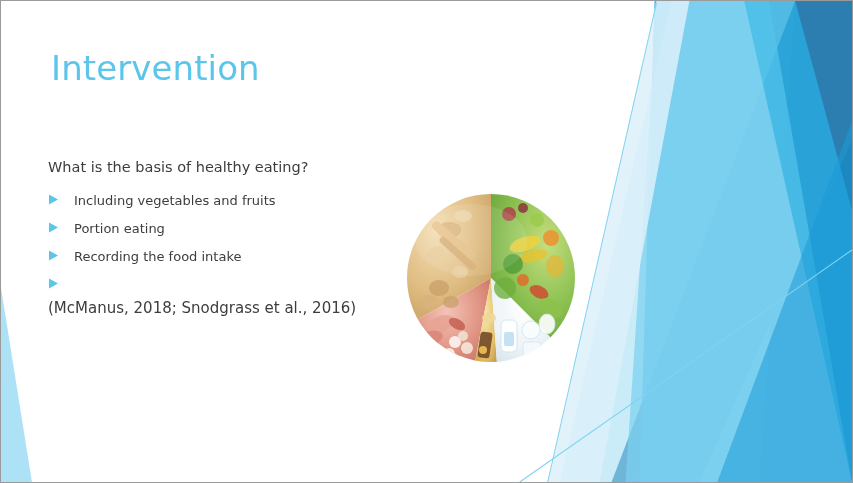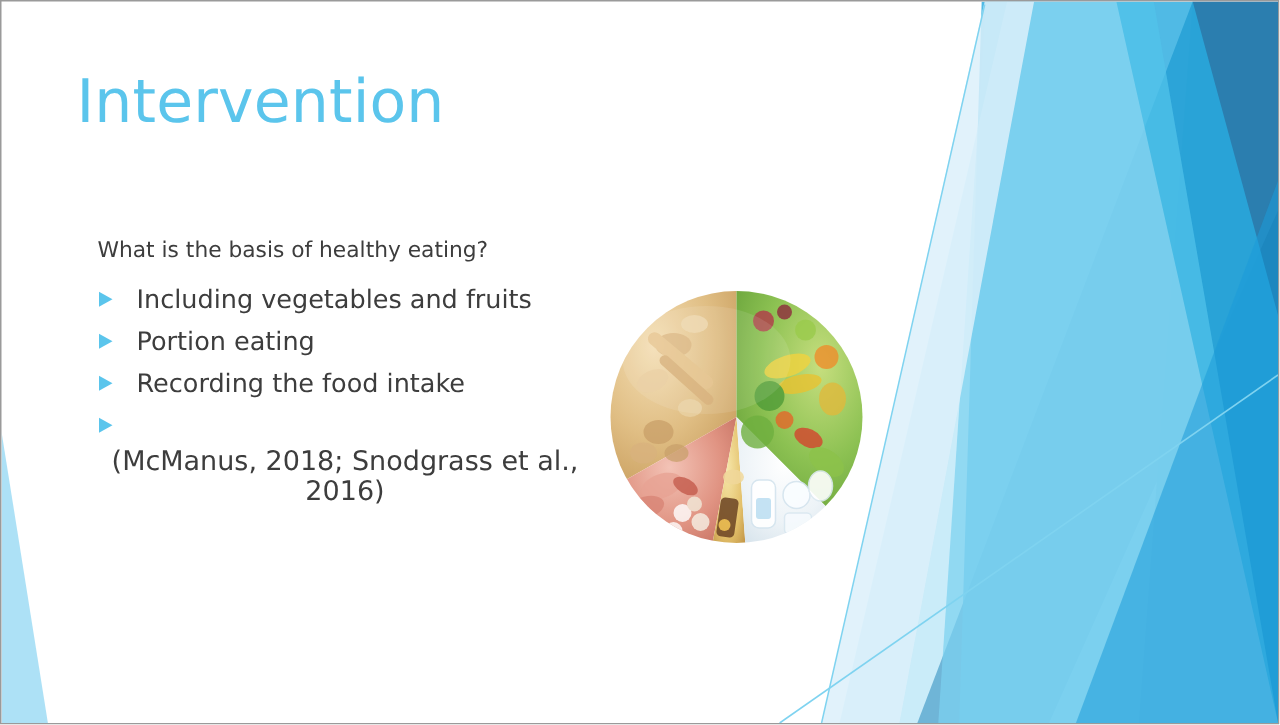--- a/index.html
+++ b/index.html
@@ -27,33 +27,33 @@
     width: 100%;
     height: 100%;
     pointer-events: none;
   }
 
   
   .title {
     position: absolute;
     left: 50px;
     top: 44px;
-    font-size: 40px;
+    font-size: 34px;
     line-height: 46px;
     color: #5BC5EC;
     font-family: "DejaVu Sans", sans-serif;
     font-weight: 400;
     letter-spacing: 0.1px;
     white-space: nowrap;
   }
 
   
   .body-block {
     position: absolute;
-    left: 64px;
+    left: 47px;
     top: 155px;
     width: 330px;
   }
   .lead {
     font-size: 14.5px;
     line-height: 22px;
     color: #3d3d3d;
     margin: 0 0 6px 0;
     font-family: "DejaVu Sans", sans-serif;
   }
@@ -70,32 +70,31 @@
   .bullet-marker {
     width: 26px;
     flex: 0 0 26px;
     color: #5BC5EC;
     font-size: 13px;
     line-height: 28px;
     display: block;
   }
   .bullet-marker svg { display: block; margin-top: 10px; }
   .bullet-label {
-    font-size: 17px;
+    font-size: 13px;
     line-height: 28px;
     color: #3d3d3d;
     font-family: "DejaVu Sans", sans-serif;
   }
   .citation {
-    font-size: 18px;
+    font-size: 15px;
     line-height: 20px;
     color: #3d3d3d;
     margin-top: 2px;
     font-family: "DejaVu Sans", sans-serif;
-    text-align: center;
   }
 
   
   .plate {
     position: absolute;
     left: 404px;
     top: 191px;
     width: 172px;
     height: 172px;
   }

